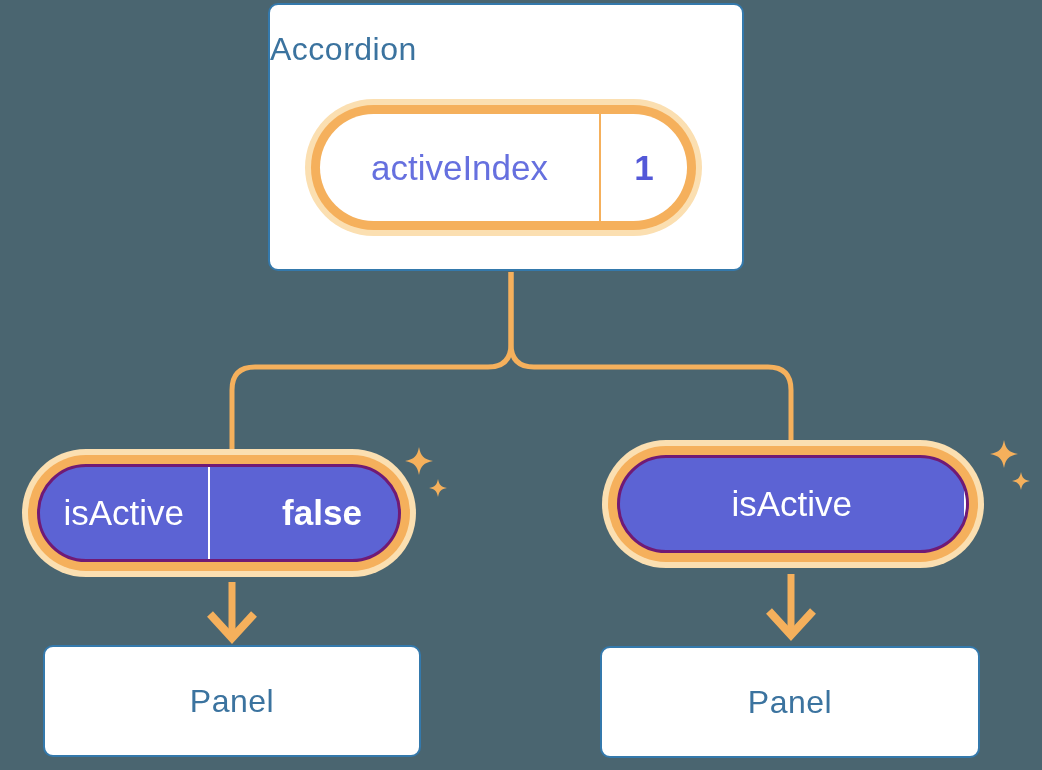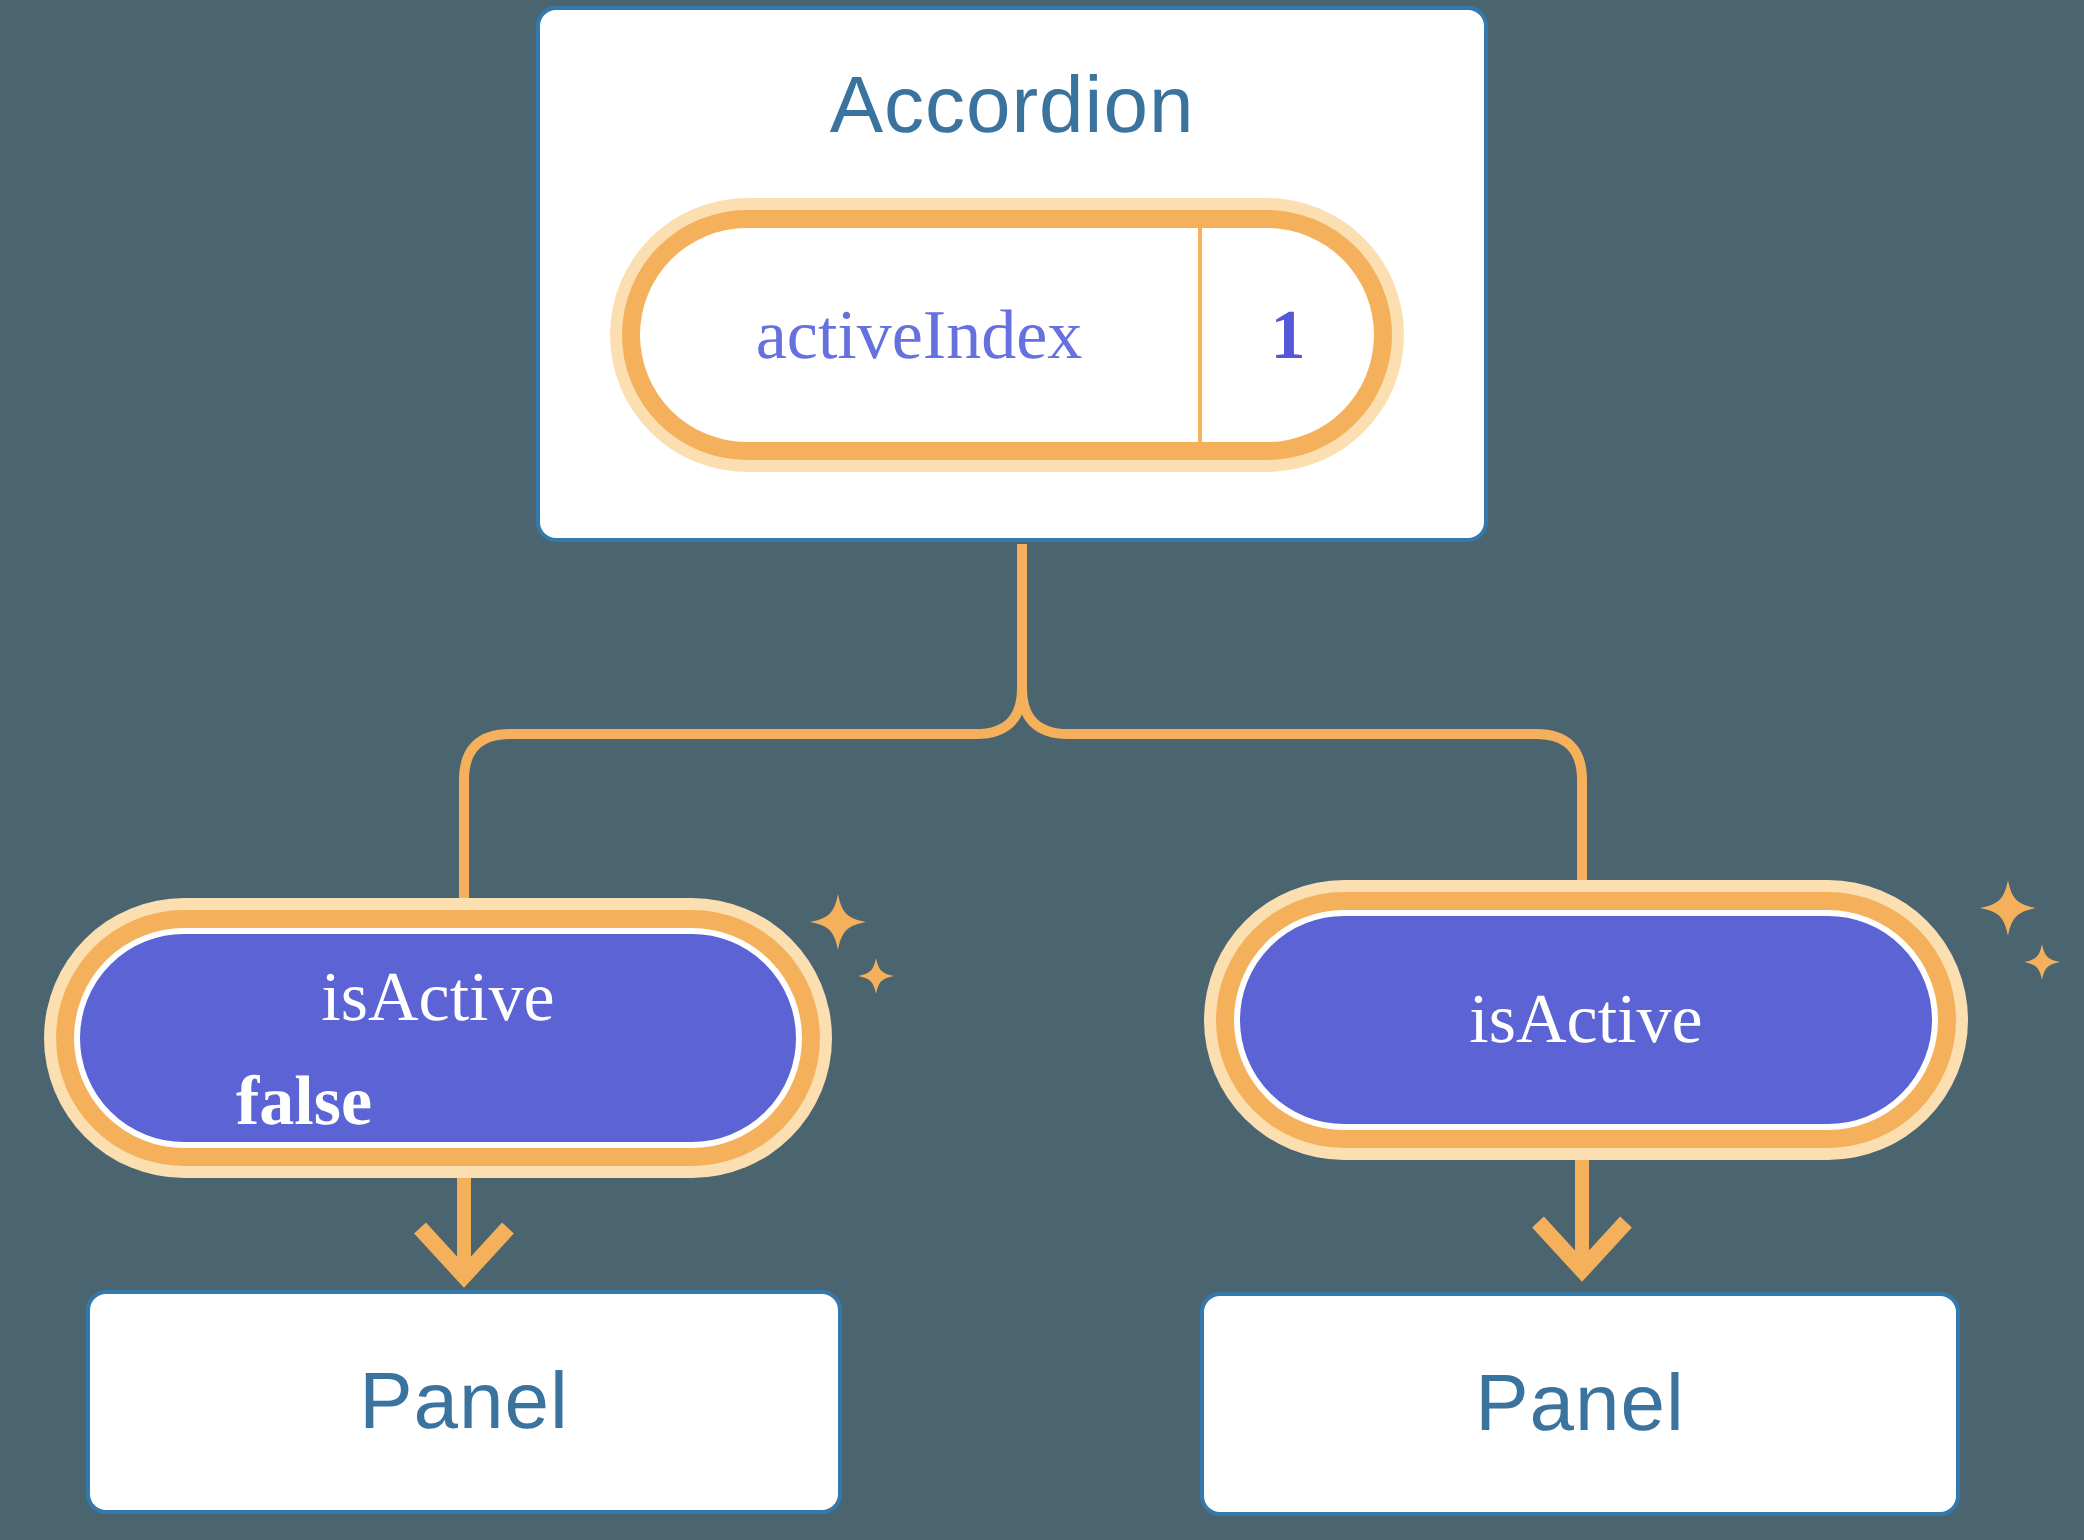--- a/index.html
+++ b/index.html
@@ -41,56 +41,54 @@
     border:2.5px solid var(--card-border);
     border-radius:10px;
     box-sizing:border-box;
   }
   .card-accordion{left:268px;top:3px;width:476px;height:268px;}
   .card-panel-left{left:43px;top:645px;width:378px;height:112px;display:flex;align-items:center;justify-content:center;}
   .card-panel-right{left:600px;top:646px;width:380px;height:112px;display:flex;align-items:center;justify-content:center;}
 
   .node-title{
     color:var(--heading);
-    font-size:40px;
+    font-size:32px;
     font-weight:500;
-    text-align:center;
+    text-align:left;
     letter-spacing:0.5px;
   }
   .card-accordion .node-title{margin-top:26px;}
 
   .pill-glow{
     position:absolute;z-index:3;
     background:var(--orange-glow);
     border-radius:999px;
     padding:6px;
     box-sizing:content-box;
-    font-family:Liberation Serif, serif;
   }
   .pill-ring{
     background:var(--orange);
     border-radius:999px;
     padding:9px;
   }
   .pill-body{
     border-radius:999px;
     display:flex;
     align-items:stretch;
     box-sizing:border-box;
     overflow:hidden;
   }
   .pill-top .pill-body{
     width:367px;height:107px;
     background:var(--card-bg);
   }
   .pill-state .pill-body{
-    width:364px;height:110px;
+    width:364px;height:98px;
     background:var(--purple);
-    border:3px solid #ffffff;
-    flex-direction:column;
+    border:3px solid #701a75;
   }
   .pill-state-right .pill-body{width:352px;}
 
   .pill-top-pos{left:305px;top:99px;}
   .pill-left-pos{left:22px;top:449px;}
   .pill-right-pos{left:602px;top:440px;}
 
   .pill-label{
     flex:1;
     display:flex;align-items:center;justify-content:center;

